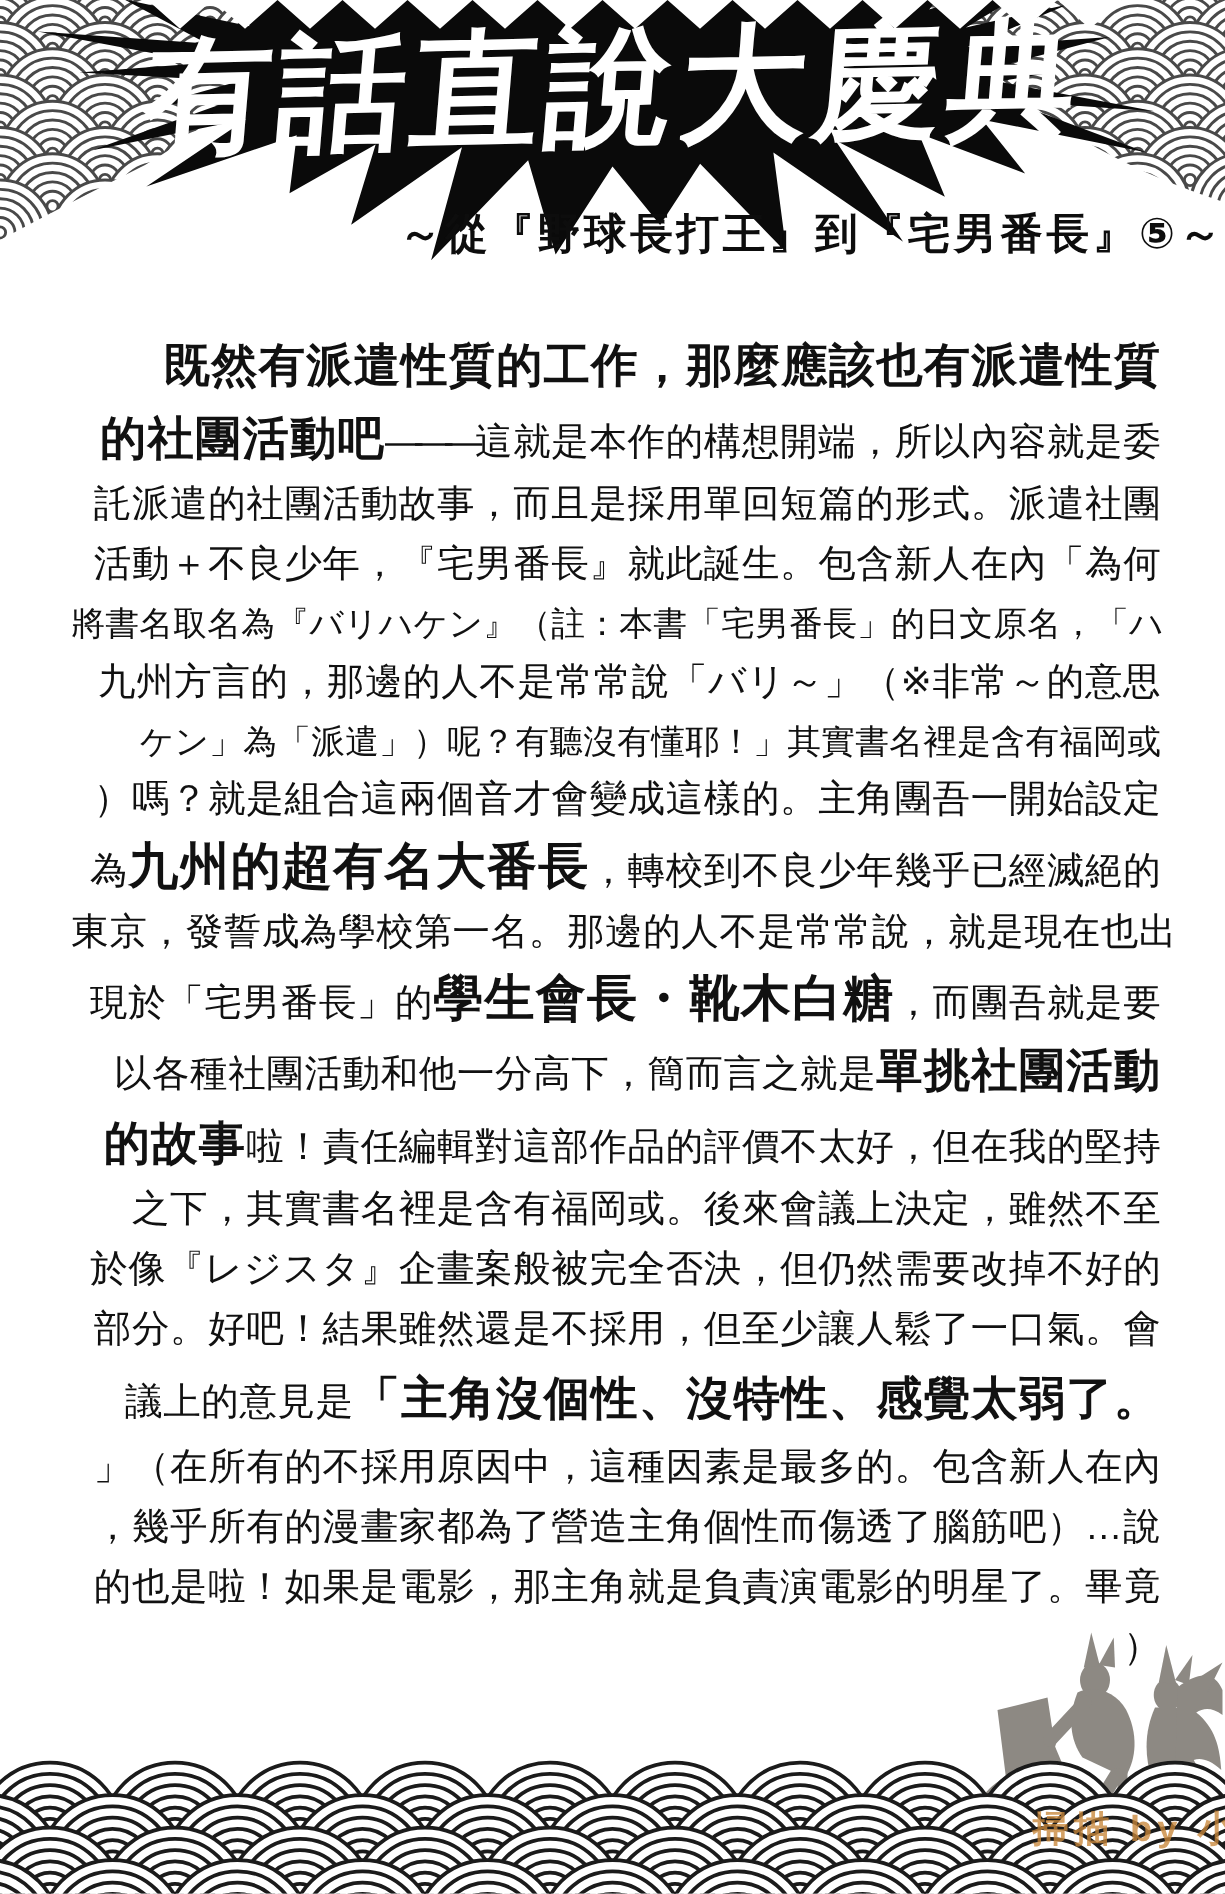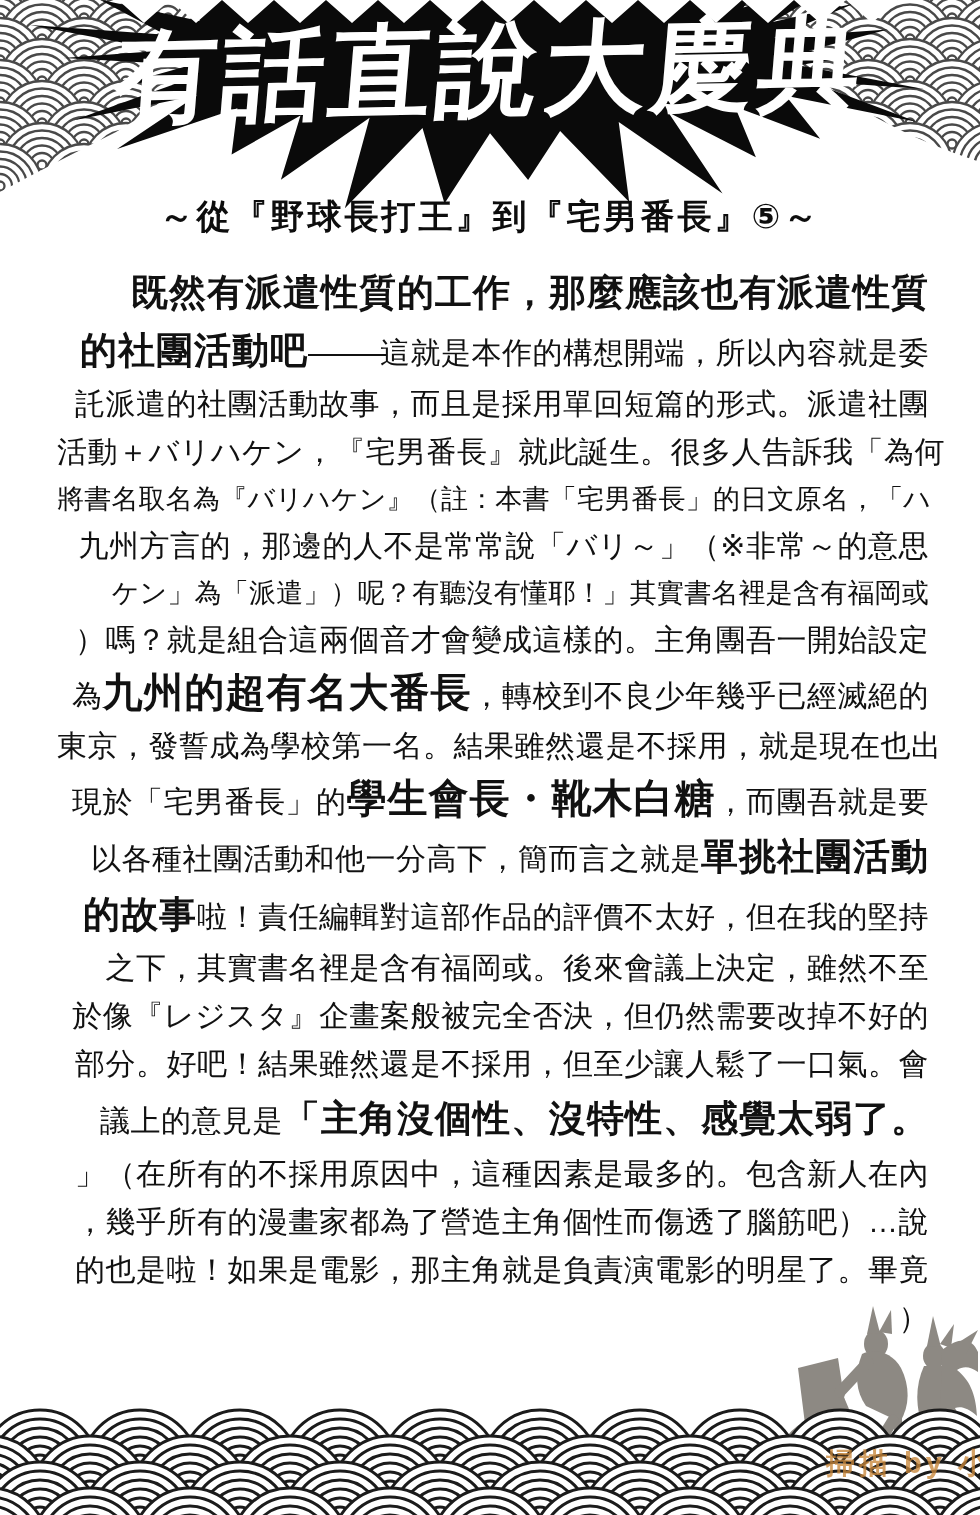--- a/index.html
+++ b/index.html
@@ -14,21 +14,21 @@
     pointer-events:none;
   }
   .title-text{
     display:inline-block;
     font-size:102px;font-weight:bold;color:#ffffff;letter-spacing:5px;
     transform:skewX(-6deg) rotate(-1.2deg);
     font-family:"Liberation Sans","DejaVu Sans",sans-serif;
     white-space:nowrap;line-height:1.1;
   }
   .subtitle{
-    position:absolute;left:0;top:194px;width:980px;text-align:center;z-index:2;
+    position:absolute;left:0;top:164px;width:980px;text-align:right;z-index:2;
     font-size:34px;font-weight:bold;letter-spacing:3px;white-space:nowrap;color:#0d0d0d;
   }
   
   .body-text{
     position:absolute;left:57px;top:264px;width:872px;z-index:2;
   }
   .line{white-space:nowrap;line-height:1;text-align:right;}
   .line span{vertical-align:baseline;}
   .s-n   {font-size:30px;line-height:48px;letter-spacing:0.5px;}
   .s-sm  {font-size:27px;line-height:46px;letter-spacing:0.2px;}
@@ -985,27 +985,27 @@
 <div class="title-wrap">
   <div class="title-text">有話直說大慶典</div>
 </div>
 
 <div class="subtitle">～從『野球長打王』到『宅男番長』⑤～</div>
 
 <div class="body-text" id="body-text">
     <div class="line"><span class="s-em">既然有派遣性質的工作，那麼應該也有派遣性質</span></div>
     <div class="line"><span class="s-em">的社團活動吧</span><span class="s-dash">———</span><span class="s-n">這就是本作的構想開端，所以內容就是委</span></div>
     <div class="line"><span class="s-n">託派遣的社團活動故事，而且是採用單回短篇的形式。派遣社團</span></div>
-    <div class="line"><span class="s-n">活動＋バリハケン，『宅男番長』就此誕生。很多人告訴我「為何</span></div>
+    <div class="line"><span class="s-n">活動＋不良少年，『宅男番長』就此誕生。包含新人在內「為何</span></div>
     <div class="line"><span class="s-sm">將書名取名為『バリハケン』（註：本書「宅男番長」的日文原名，「ハ</span></div>
     <div class="line"><span class="s-n">九州方言的，那邊的人不是常常說「バリ～」（※非常～的意思</span></div>
     <div class="line"><span class="s-sm">ケン」為「派遣」）呢？有聽沒有懂耶！」其實書名裡是含有福岡或</span></div>
     <div class="line"><span class="s-n">）嗎？就是組合這兩個音才會變成這樣的。主角團吾一開始設定</span></div>
     <div class="line"><span class="s-n">為</span><span class="s-serif">九州的超有名大番長</span><span class="s-n">，轉校到不良少年幾乎已經滅絕的</span></div>
-    <div class="line"><span class="s-n">東京，發誓成為學校第一名。結果雖然還是不採用，就是現在也出</span></div>
+    <div class="line"><span class="s-n">東京，發誓成為學校第一名。那邊的人不是常常說，就是現在也出</span></div>
     <div class="line"><span class="s-n">現於「宅男番長」的</span><span class="s-serif">學生會長・靴木白糖</span><span class="s-n">，而團吾就是要</span></div>
     <div class="line"><span class="s-n">以各種社團活動和他一分高下，簡而言之就是</span><span class="s-em">單挑社團活動</span></div>
     <div class="line"><span class="s-em">的故事</span><span class="s-n">啦！責任編輯對這部作品的評價不太好，但在我的堅持</span></div>
     <div class="line"><span class="s-n">之下，其實書名裡是含有福岡或。後來會議上決定，雖然不至</span></div>
     <div class="line"><span class="s-n">於像『レジスタ』企畫案般被完全否決，但仍然需要改掉不好的</span></div>
     <div class="line"><span class="s-n">部分。好吧！結果雖然還是不採用，但至少讓人鬆了一口氣。會</span></div>
     <div class="line"><span class="s-n">議上的意見是</span><span class="s-big">「主角沒個性、沒特性、感覺太弱了。</span></div>
     <div class="line"><span class="s-n">」（在所有的不採用原因中，這種因素是最多的。包含新人在內</span></div>
     <div class="line"><span class="s-n">，幾乎所有的漫畫家都為了營造主角個性而傷透了腦筋吧）…說</span></div>
     <div class="line"><span class="s-n">的也是啦！如果是電影，那主角就是負責演電影的明星了。畢竟</span></div>

